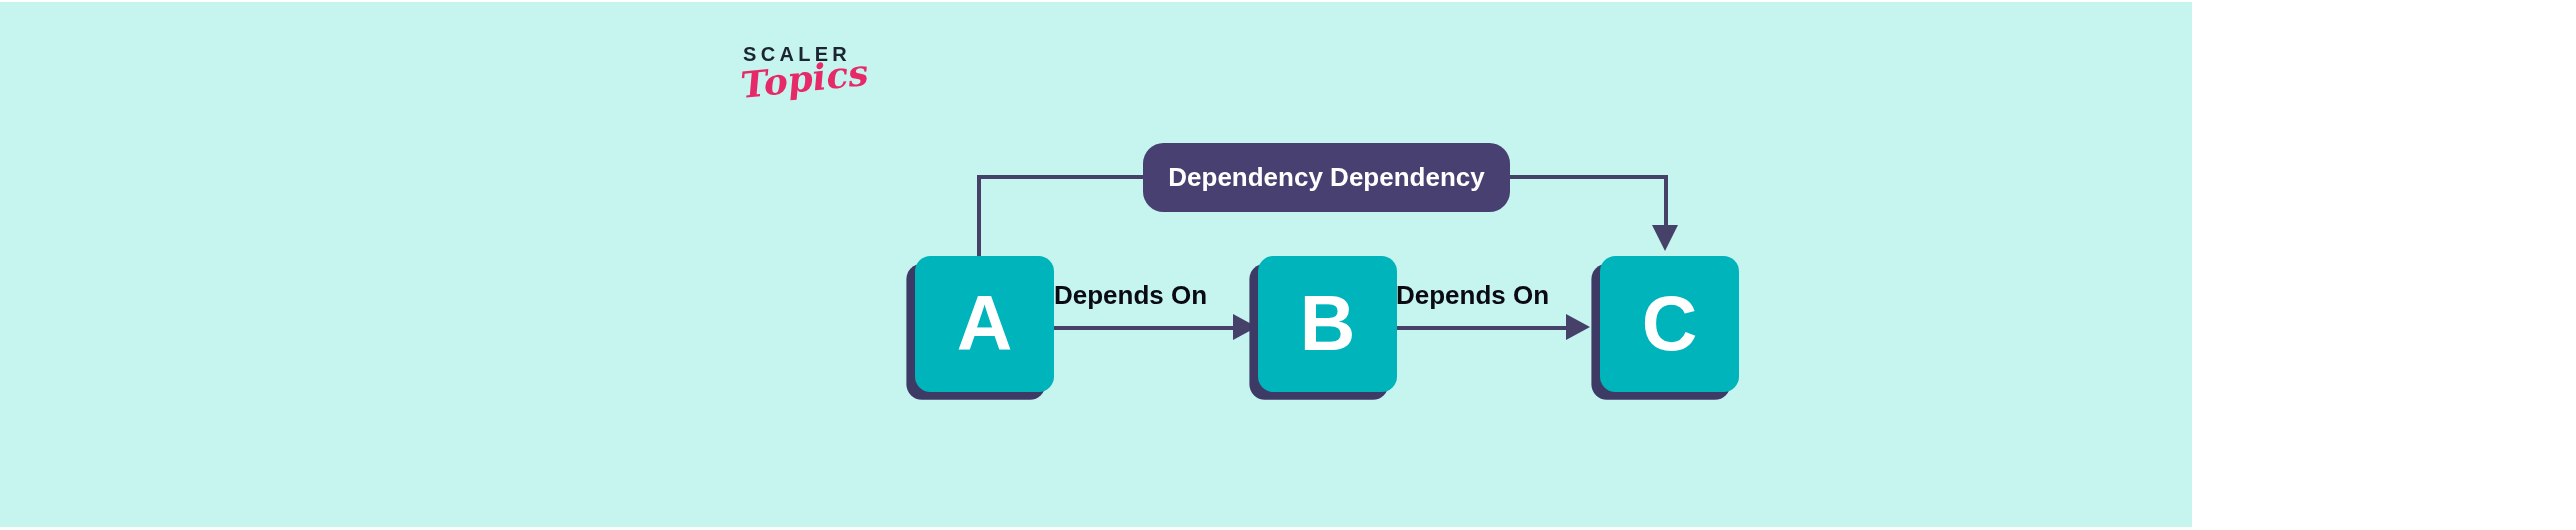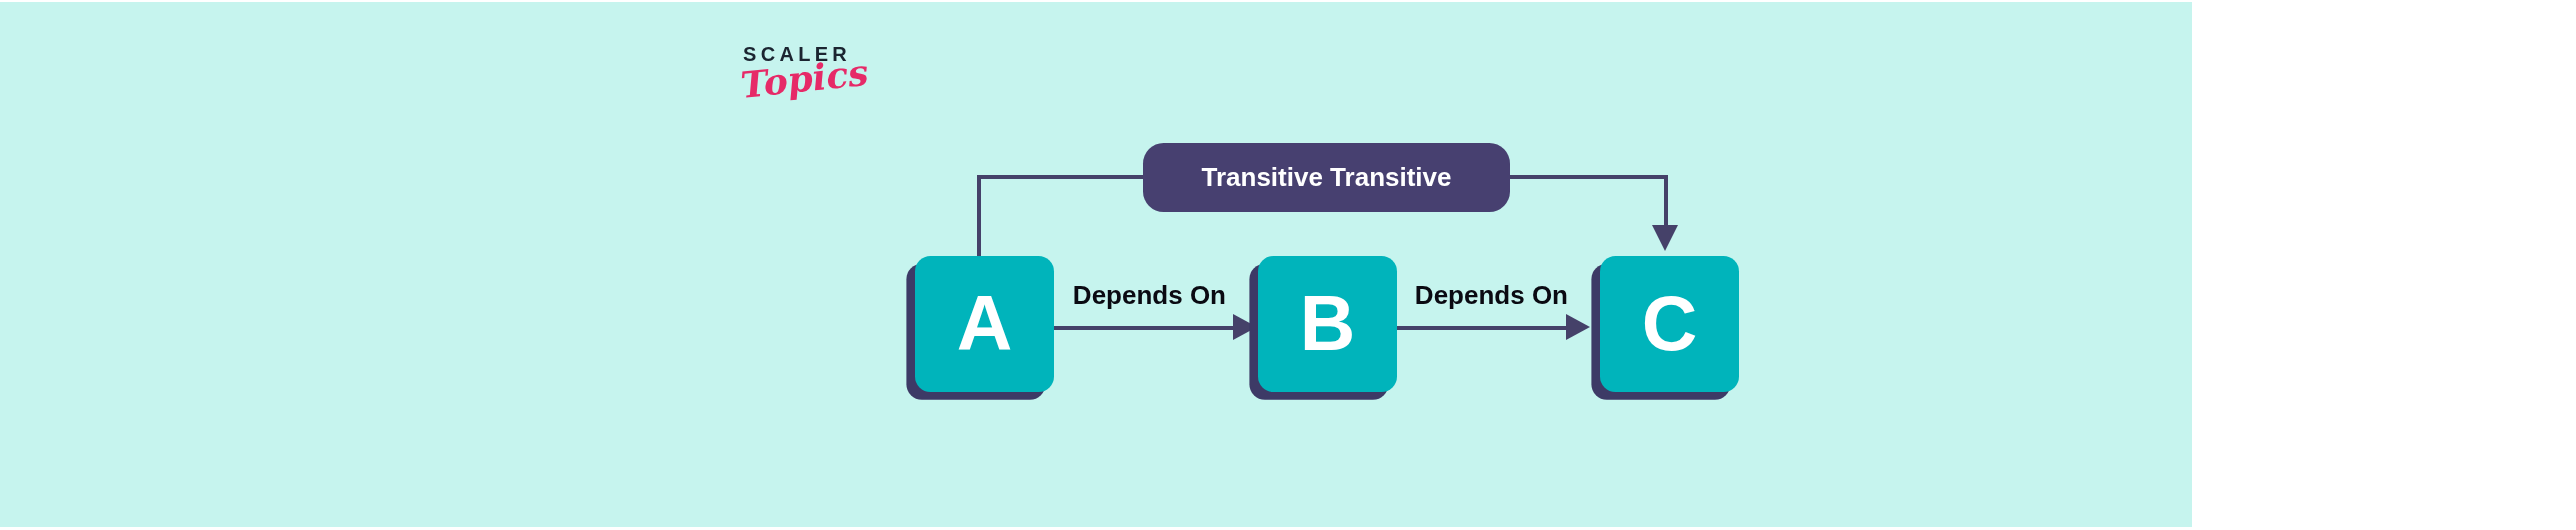--- a/index.html
+++ b/index.html
@@ -101,21 +101,21 @@
     font-weight: bold;
   }
   .node-a { left: 915px; top: 254px; }
   .node-b { left: 1258px; top: 254px; }
   .node-c { left: 1600px; top: 254px; }
   
   .edge-label {
     position: absolute;
     top: 278px;
     width: 172px;
-    text-align: right;
+    text-align: left;
     font-size: 26px;
     font-weight: bold;
     color: var(--edge-label-text);
   }
   .edge-label-1 { left: 1054px; }
   .edge-label-2 { left: 1396px; }
 </style>
 </head>
 <body>
 
@@ -125,21 +125,21 @@
     <div class="logo-scaler">SCALER</div>
     <div class="logo-topics">Topics</div>
   </div>
 
   <div class="v-line line-a-up"></div>
   <div class="h-line line-top-left"></div>
   <div class="h-line line-top-right"></div>
   <div class="v-line line-c-down"></div>
   <div class="arrowhead-down"></div>
 
-  <div class="pill">Transitive Transitive</div>
+  <div class="pill">Dependency Dependency</div>
 
   <div class="h-line line-a-b"></div>
   <div class="arrowhead-right arrow-a-b"></div>
   <div class="edge-label edge-label-1">Depends On</div>
 
   <div class="h-line line-b-c"></div>
   <div class="arrowhead-right arrow-b-c"></div>
   <div class="edge-label edge-label-2">Depends On</div>
 
   <div class="node node-a">A</div>

